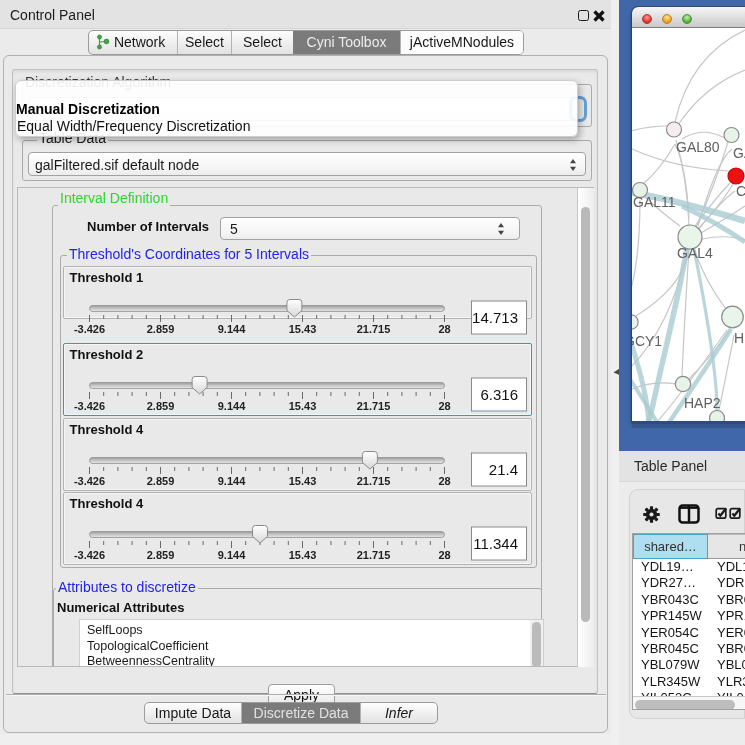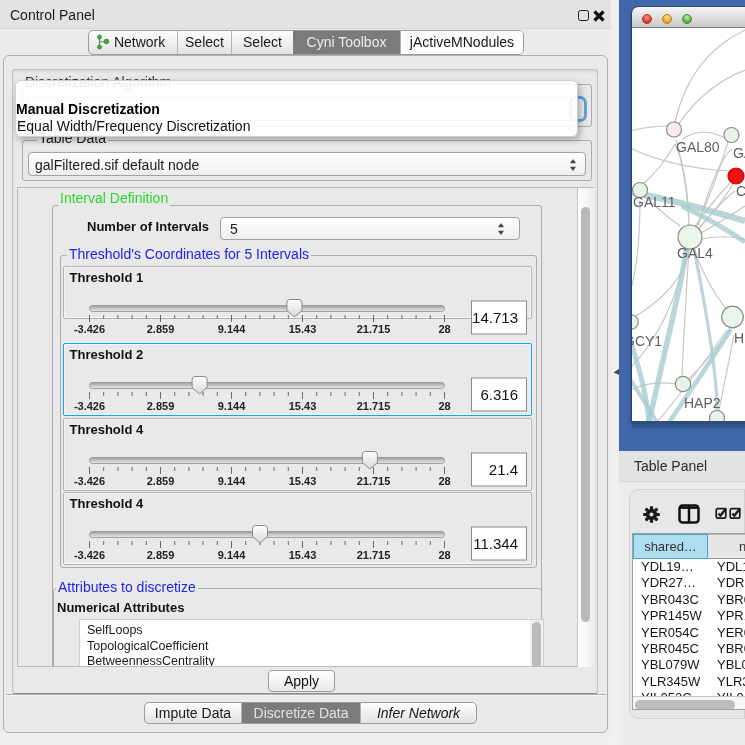--- a/index.html
+++ b/index.html
@@ -235,25 +235,25 @@
   <div class="abs" style="left:45px;top:431px;width:465px;height:49px;background:#ffffff;border:1px solid #cfcfcf;margin-left:16px;">
     <div style="position:absolute;left:7px;top:3px;font-size:12.5px;color:#1a1a1a;line-height:15.5px;">SelfLoops<br>TopologicalCoefficient<br>BetweennessCentrality</div>
     <div style="position:absolute;right:0px;top:0;width:13px;height:49px;background:#f0f0f0;"></div>
     <div style="position:absolute;right:2px;top:2px;width:9px;height:46px;background:#bbbbbb;border-radius:4.5px;"></div>
   </div>
 </div>
 
 <div class="abs" style="left:577px;top:188px;width:17px;height:479px;background:linear-gradient(to right,#ffffff,#ededed);border-left:1px solid #c6c6c6;"></div>
 <div class="abs" style="left:581px;top:207px;width:9px;height:415px;background:#b9b9b9;border-radius:4.5px;"></div>
 
-<div class="abs" style="left:268px;top:670px;width:67px;height:22px;border:1px solid #9e9e9e;border-radius:4px;background:linear-gradient(#ffffff,#e9e9e9);text-align:center;font-size:14px;color:#111;line-height:20px;">Apply</div>
+<div class="abs" style="left:268px;top:684px;width:67px;height:22px;border:1px solid #9e9e9e;border-radius:4px;background:linear-gradient(#ffffff,#e9e9e9);text-align:center;font-size:14px;color:#111;line-height:20px;">Apply</div>
 
 <div class="abs" style="left:6px;top:694px;width:600px;height:2px;border-top:1px solid #aeaeae;border-bottom:1px solid #f6f6f6;"></div>
 
-<div class="abs" style="left:144px;top:702px;width:333px;height:22px;border:1px solid #9b9b9b;border-radius:5px;background:linear-gradient(#fdfdfd,#e3e3e3);overflow:hidden;display:flex;font-size:14px;color:#181818;">
+<div class="abs" style="left:144px;top:702px;width:294px;height:22px;border:1px solid #9b9b9b;border-radius:5px;background:linear-gradient(#fdfdfd,#e3e3e3);overflow:hidden;display:flex;font-size:14px;color:#181818;">
   <div style="width:97px;text-align:center;line-height:20px;border-right:1px solid #b3b3b3;">Impute Data</div>
   <div style="width:118px;text-align:center;line-height:20px;background:#7b7b7b;color:#e2e2e2;">Discretize Data</div>
   <div style="flex:1;text-align:center;line-height:20px;border-left:1px solid #b3b3b3;font-style:italic;">Infer Network</div>
 </div>
 
 <div class="abs" style="left:88px;top:30px;width:436px;height:25px;border:1px solid #9b9b9b;border-radius:5px;background:linear-gradient(#fdfdfd,#e2e2e2);overflow:hidden;display:flex;font-size:14px;color:#181818;">
   <div style="width:89px;line-height:23px;border-right:1px solid #b3b3b3;padding-left:7px;">
     <svg width="14" height="16" viewBox="0 0 14 16" style="vertical-align:-3px;">
         <path d="M3.5,3 L3.5,13 M3.5,8 L10,7.5" stroke="#3f9e3f" stroke-width="1.2" fill="none"></path>
         <circle cx="3.5" cy="3" r="2" fill="#44a544" stroke="#2f7d2f" stroke-width="0.7"></circle>

